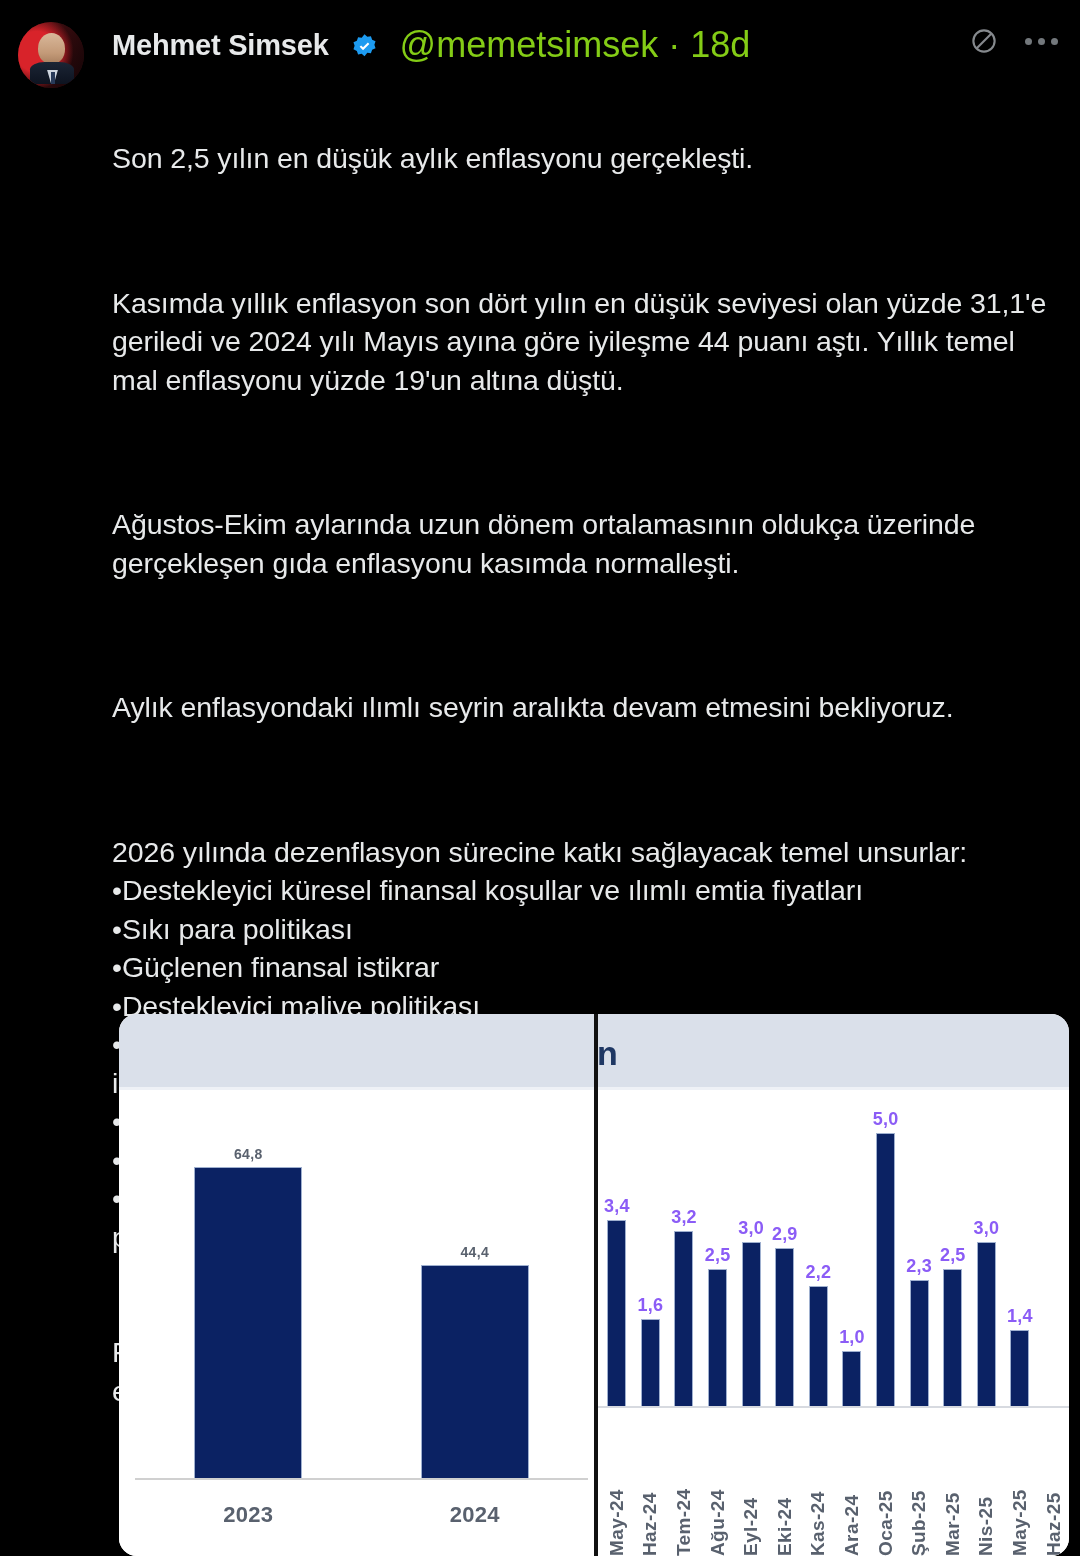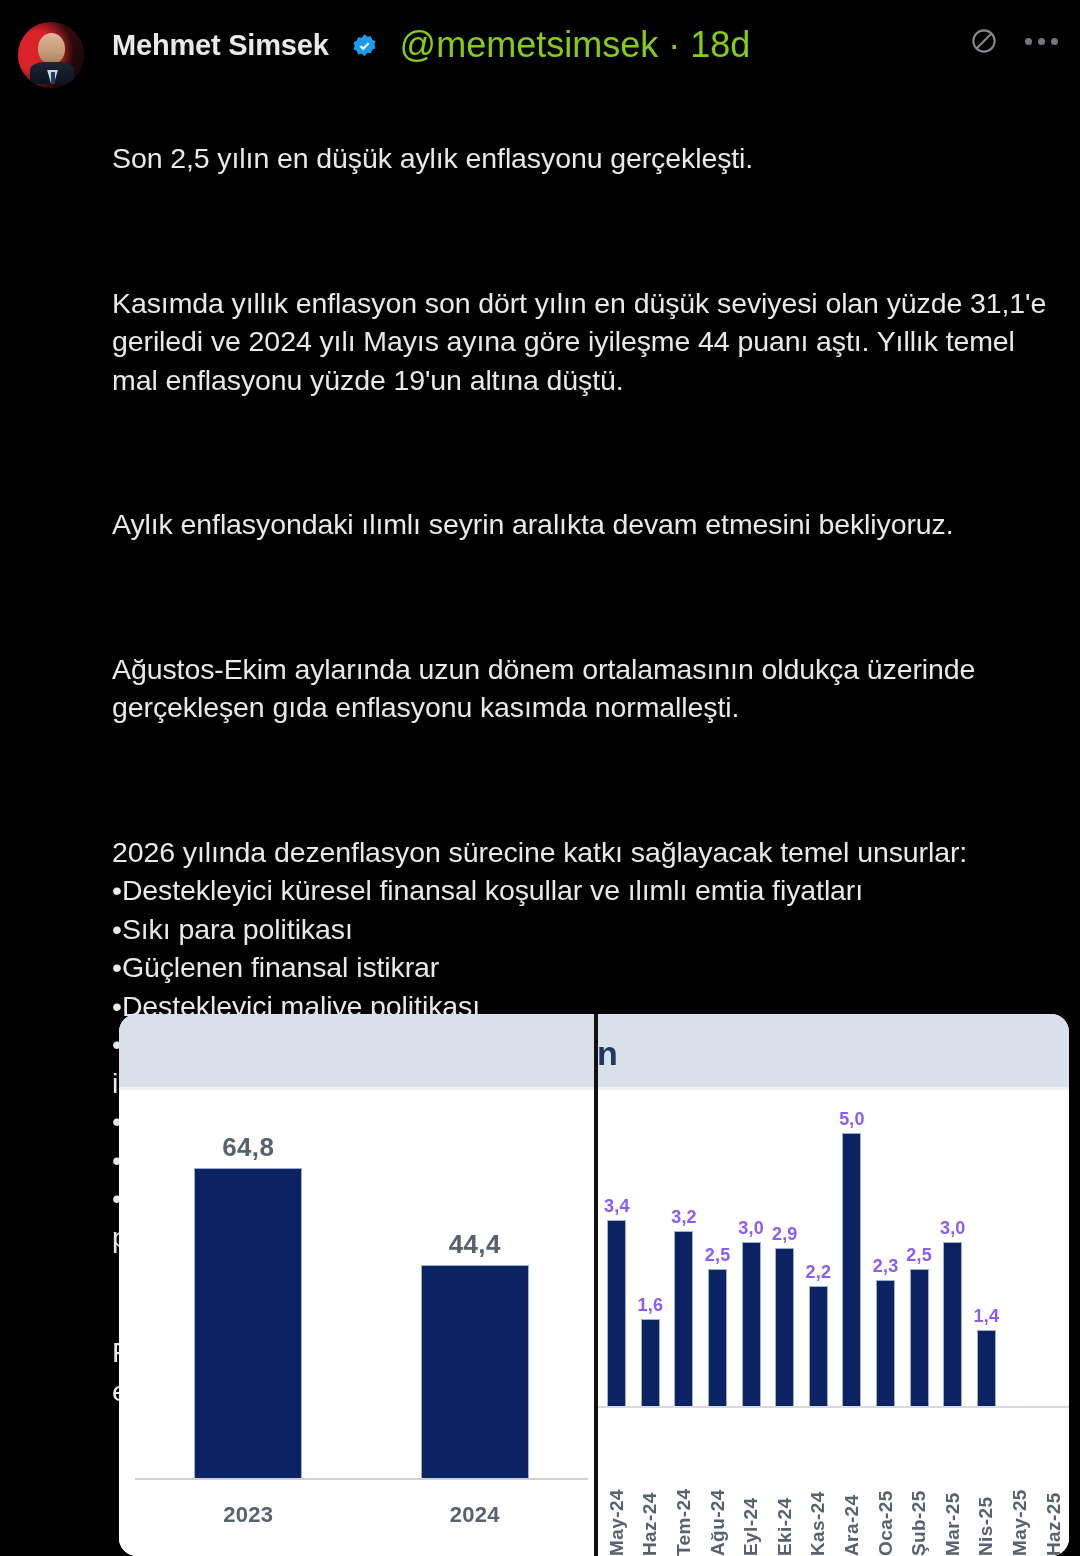--- a/index.html
+++ b/index.html
@@ -157,21 +157,21 @@
   }
   .annual-col { flex:1; display:flex; flex-direction:column; align-items:center; justify-content:flex-end; height:100%; }
   .annual-bar {
     width: 108px;
     background:#0b2263;
     border: 1px solid #9fb0cf;
     border-bottom:none;
   }
   .annual-val {
     color:#59616e;
-    font-size: 26px;
+    font-size: 14px;
     font-weight: 700;
     margin-bottom: 5px;
     letter-spacing: 0.3px;
     text-align: right;
   }
   .annual-labels {
     position:absolute; left: 8px; right: 6px; bottom: 32px;
     height: 34px;
     display:flex;
   }
@@ -265,22 +265,22 @@
     <span class="icon-dots">
       <i></i>
         <i></i>
         <i></i>
     </span>
   </div>
 
   <div class="tweet-body">
     <p class="para">Son 2,5 yılın en düşük aylık enflasyonu gerçekleşti.</p>
     <p class="para">Kasımda yıllık enflasyon son dört yılın en düşük seviyesi olan yüzde 31,1'e geriledi ve 2024 yılı Mayıs ayına göre iyileşme 44 puanı aştı. Yıllık temel mal enflasyonu yüzde 19'un altına düştü.</p>
+    <p class="para">Ağustos-Ekim aylarında uzun dönem ortalamasının oldukça üzerinde gerçekleşen gıda enflasyonu kasımda normalleşti.</p>
     <p class="para">Aylık enflasyondaki ılımlı seyrin aralıkta devam etmesini bekliyoruz.</p>
-    <p class="para">Ağustos-Ekim aylarında uzun dönem ortalamasının oldukça üzerinde gerçekleşen gıda enflasyonu kasımda normalleşti.</p>
     <p class="para blk">2026 yılında dezenflasyon sürecine katkı sağlayacak temel unsurlar:
 •Destekleyici küresel finansal koşullar ve ılımlı emtia fiyatları
 •Sıkı para politikası
 •Güçlenen finansal istikrar
 •Destekleyici maliye politikası
 •Vergi ve harç güncellemeleri ile yönetilen/yönlendirilen fiyatların bütçe imkânları dâhilinde enflasyon hedefleriyle uyumlu belirlenmesi
 •Eğitimde kural bazlı fiyatlama
 •Enflasyondaki düşüşün devamıyla beklentilerdeki iyileşmenin hızlanması
 •Gıda, konut ve enerji başta olmak üzere birçok alanda uygulanan arz yönlü politikalar</p>
     <p class="para">Fiyat istikrarını merkeze alan programımızı kararlılıkla uygulamaya devam edeceğiz.</p>
@@ -338,20 +338,24 @@
             </div>
             <div class="m-col">
               <div class="m-val">2,9</div>
               <div class="m-bar" style="height: 51.7857%; background: rgb(11, 34, 99);"></div>
             </div>
             <div class="m-col">
               <div class="m-val">2,2</div>
               <div class="m-bar" style="height: 39.2857%; background: rgb(11, 34, 99);"></div>
             </div>
             <div class="m-col">
+              <div class="m-val">1,0</div>
+              <div class="m-bar" style="height: 17.8571%; background: rgb(11, 34, 99);"></div>
+            </div>
+            <div class="m-col">
               <div class="m-val">5,0</div>
               <div class="m-bar" style="height: 89.2857%; background: rgb(11, 34, 99);"></div>
             </div>
             <div class="m-col">
               <div class="m-val">2,3</div>
               <div class="m-bar" style="height: 41.0714%; background: rgb(11, 34, 99);"></div>
             </div>
             <div class="m-col">
               <div class="m-val">2,5</div>
               <div class="m-bar" style="height: 44.6429%; background: rgb(11, 34, 99);"></div>

